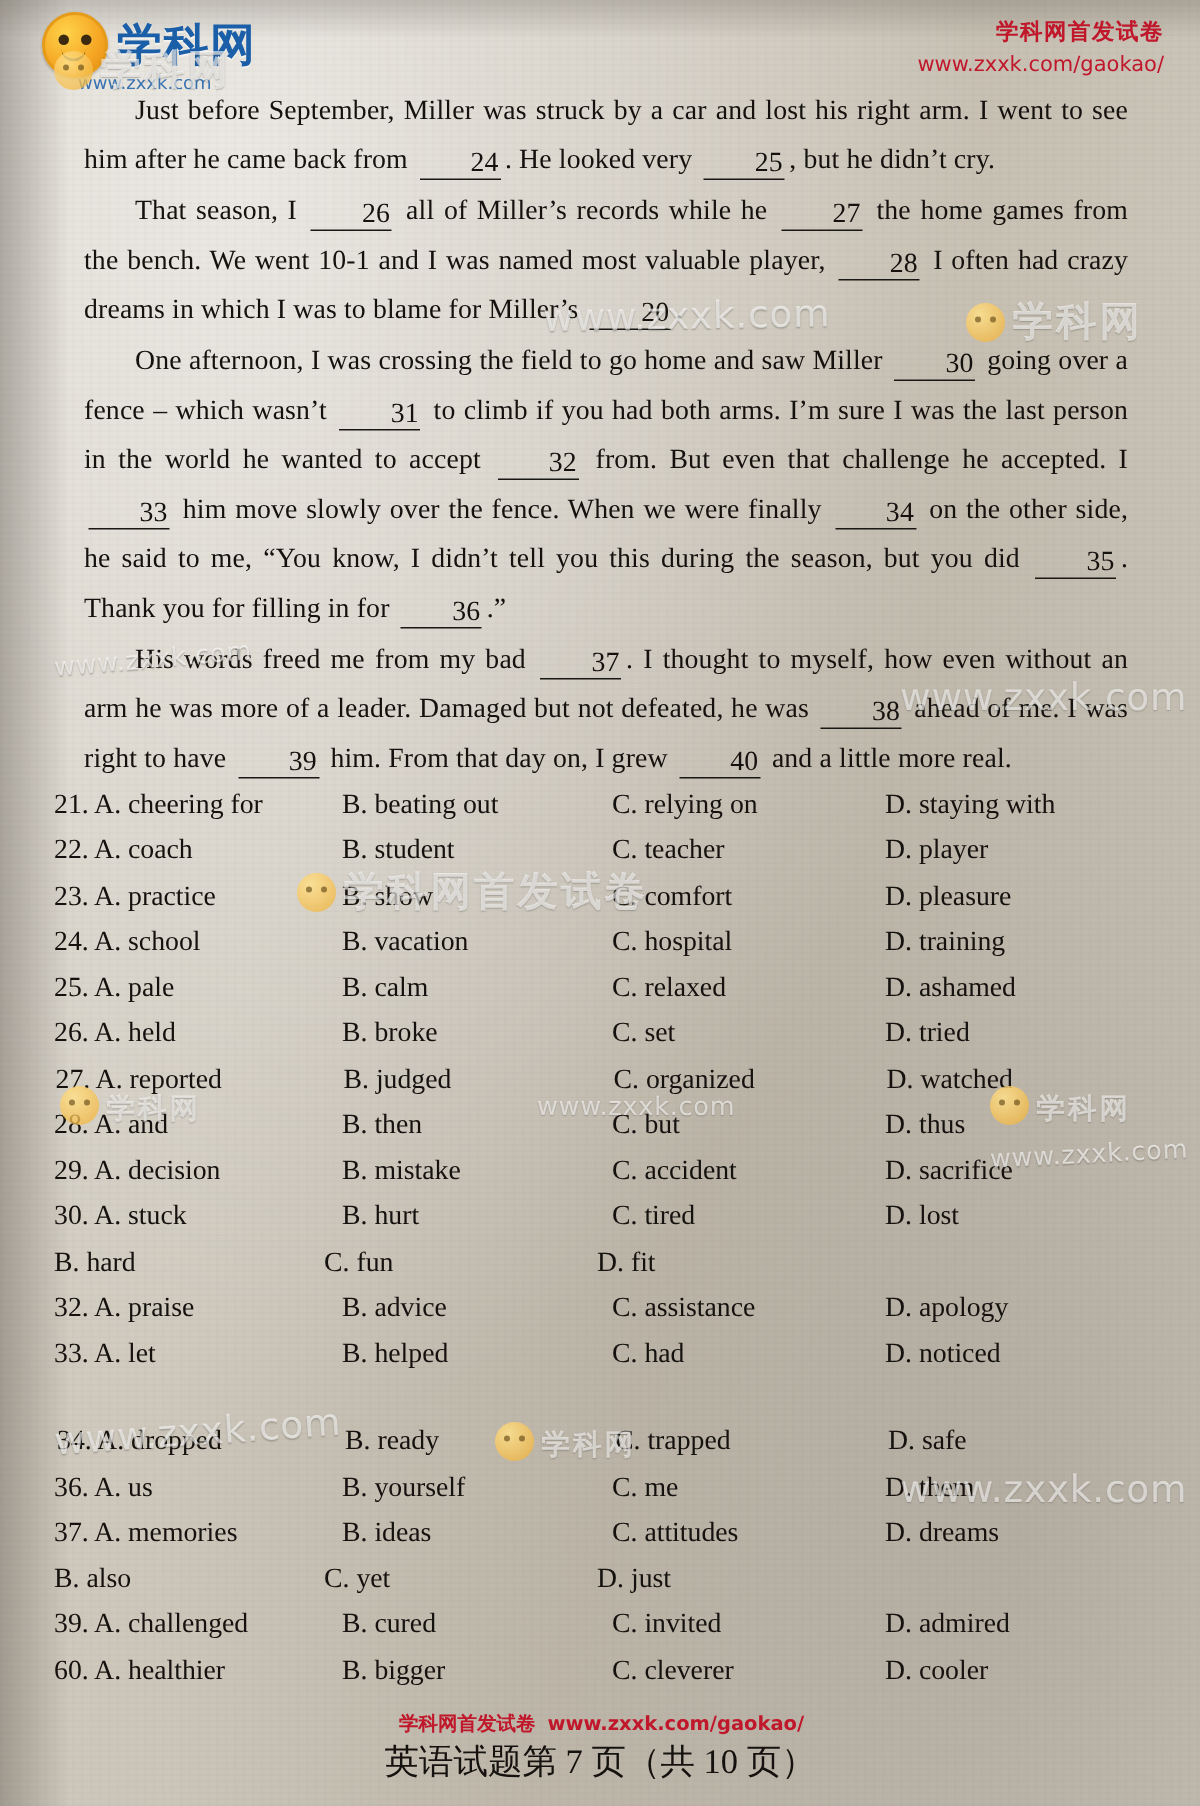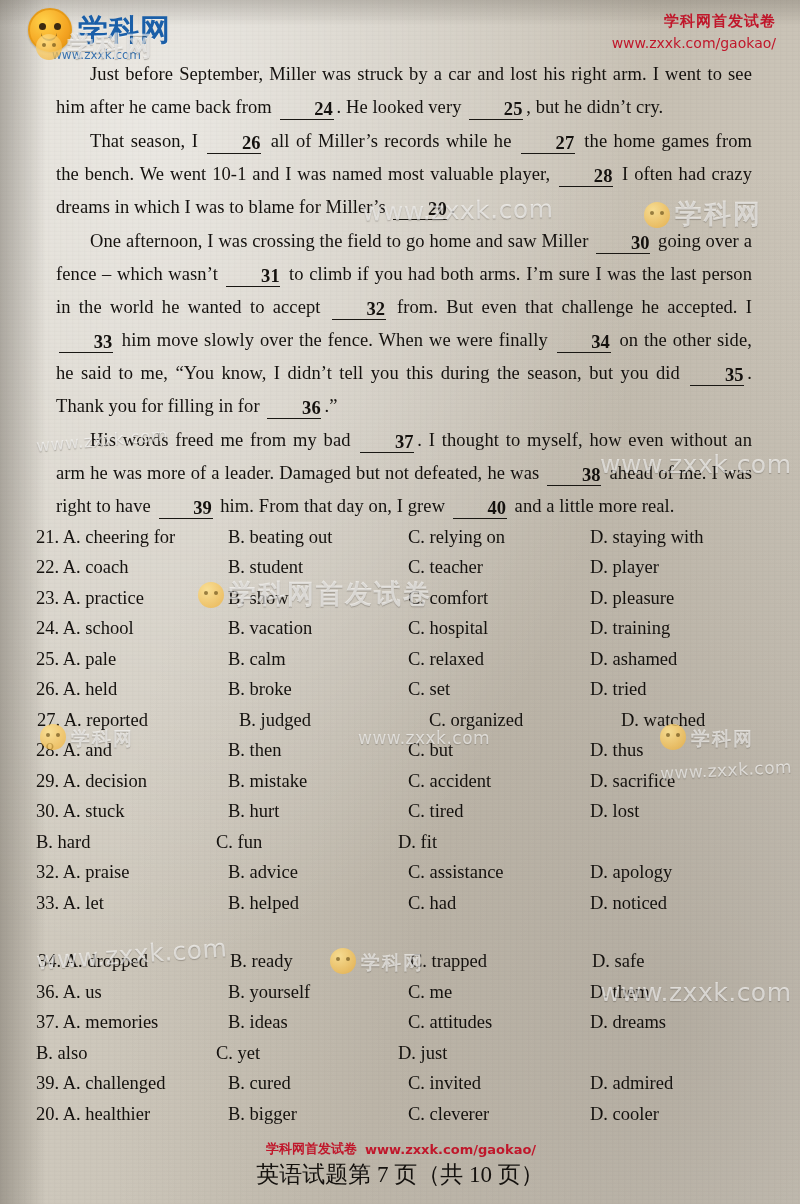--- a/index.html
+++ b/index.html
@@ -132,25 +132,24 @@
     letter-spacing: 0.1px;
   }
   .passage p {
     margin: 0 0 1px 0;
     text-indent: 34px;
   }
   .blank {
     display: inline-block;
     min-width: 54px;
     border-bottom: 1.4px solid #191713;
-    text-align: center;
+    text-align: left;
     margin: 0 3px;
     line-height: 20px;
     vertical-align: -2px;
-    font-weight: bold;
   }
 
   
   .options {
     position: absolute;
     left: 36px;
     right: 24px;
     top: 522px;
     font-size: 18.5px;
   }
@@ -163,21 +162,21 @@
     width: 192px;
     flex: 0 0 192px;
     padding-left: 0;
   }
   .opt-b { width: 180px; flex: 0 0 180px; }
   .opt-c { width: 182px; flex: 0 0 182px; }
   .opt-d { flex: 1 1 auto; }
 
   
   .opt-row:nth-child(odd)  { transform: translateX(0px); }
-  .opt-row:nth-child(7)    { transform: translateX(1px); gap: 10px; }
+  .opt-row:nth-child(7)    { transform: translateX(1px); }
   .opt-row:nth-child(14)   { transform: translateX(2px); margin-top: 28px; }
 
   
   .footer-brand {
     position: absolute;
     left: 266px;
     bottom: 46px;
     font-family: "DejaVu Sans", sans-serif;
     font-size: 13px;
     font-weight: bold;
@@ -368,21 +367,21 @@
         <div class="opt-c">C. yet</div>
         <div class="opt-d">D. just</div>
       </div>
       <div class="opt-row">
         <div class="opt-num">39. A. challenged</div>
         <div class="opt-b">B. cured</div>
         <div class="opt-c">C. invited</div>
         <div class="opt-d">D. admired</div>
       </div>
       <div class="opt-row">
-        <div class="opt-num">20. A. healthier</div>
+        <div class="opt-num">60. A. healthier</div>
         <div class="opt-b">B. bigger</div>
         <div class="opt-c">C. cleverer</div>
         <div class="opt-d">D. cooler</div>
       </div>
     </div>
 
   <div class="footer-brand">
     <span class="fb-cn">学科网首发试卷</span>
     <span class="fb-url">www.zxxk.com/gaokao/</span>
   </div>

